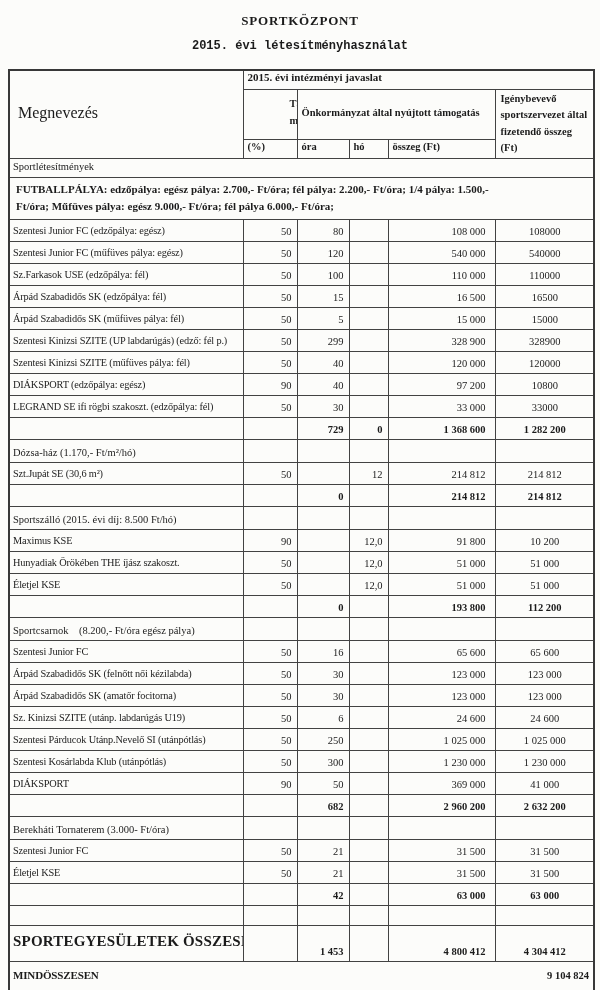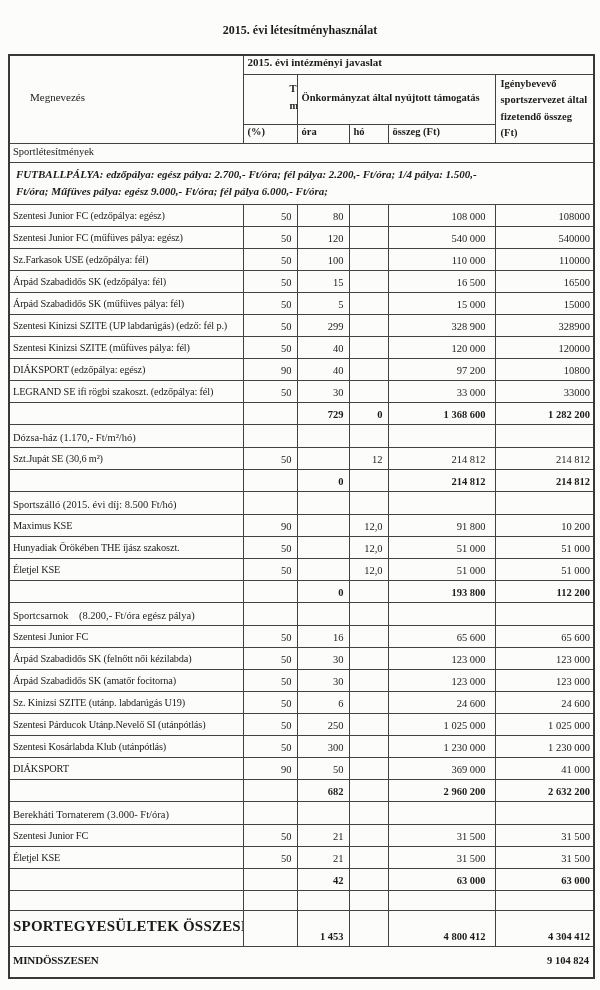--- a/index.html
+++ b/index.html
@@ -5,21 +5,21 @@
   html,body { margin:0; padding:0; }
   body {
     width:600px; height:990px;
     background:#fcfcfa;
     font-family:"Liberation Serif","DejaVu Serif",serif;
     color:#1b1b1b;
     overflow:hidden;
   }
   .doc-header { padding-top:13px; text-align:center; }
   .doc-title { font-weight:bold; font-size:13px; letter-spacing:0.8px; }
-  .doc-subtitle { font-weight:bold; font-size:12px; margin-top:10px; }
+  .doc-subtitle { font-weight:bold; font-size:12px; margin-top:10px;font-family:Liberation Mono, monospace; }
 
   table.usage {
     margin:16px 0 0 8px;
     width:585px;
     border-collapse:collapse;
     table-layout:fixed;
     border:2px solid #383838;
   }
   td {
     border:1px solid #424242;
@@ -27,60 +27,61 @@
     vertical-align:bottom;
     padding:0 4px 3px 4px;
     overflow:hidden;
     white-space:nowrap;
     line-height:1.25;
   }
   
   thead tr.hr-a { height:19px; }
   thead tr.hr-b { height:50px; }
   thead tr.hr-c { height:19px; }
-  .h-megnev { vertical-align:middle; font-size:11px; padding-left:20px; }
+  .h-megnev { vertical-align:middle; font-size:16px; padding-left:8px; }
   .h-javaslat,.h-tam,.h-onk,.h-igeny,.h-sub {
     text-align:left; vertical-align:middle; font-weight:bold; white-space:normal;
   }
   .h-javaslat { font-size:11px; }
   .h-tam { font-size:10.5px; line-height:1.6;padding-left:46px; }
   .h-onk { font-size:10.5px; white-space:nowrap; }
   .h-igeny { font-size:10.5px; line-height:1.55; padding:0 5px; }
   .h-sub { font-size:10.5px; }
 
   
   tr.r-group  { height:19px;margin-top:20px; }
-  tr.r-note   { height:42px;font-style:italic; }
+  tr.r-note   { height:42px; }
   tr.r-data   { height:22px; }
   tr.r-section{ height:23px; }
   tr.r-subtotal{ height:22px; }
   tr.r-empty  { height:20px; }
   tr.r-grand  { height:36px; }
   tr.r-total  { height:32px; }
 
   .c-name { text-align:left; font-size:10.3px; letter-spacing:-0.15px; padding-left:3px; }
   .c-group { font-size:10.5px; padding-left:3px; }
   .c-note {
     font-weight:bold; font-size:11px; line-height:1.6;
     white-space:pre-line; vertical-align:middle; padding:3px 6px;
   }
   .c-section { font-weight:normal; font-size:10.5px; letter-spacing:0; }
   .c-pct,.c-ora,.c-ho,.c-osszeg,.c-fiz { text-align:right; }
   .c-pct,.c-ora,.c-ho { padding-right:5px; }
   .c-osszeg { padding-right:9px; }
-  .c-fiz { padding-right:3px; }
+  .c-fiz { padding-right:3px;text-align:center; }
   tr.r-subtotal td, tr.r-grand td, tr.r-total td { font-weight:bold; }
   tr.r-grand .c-name { vertical-align:middle; font-size:15px; letter-spacing:0.2px; }
   tr.r-total .c-name { vertical-align:middle; font-size:11px; border-right:none; }
   .c-totval { border-left:none; text-align:right; vertical-align:middle; font-size:10.5px; }
 </style>
 </head>
 <body>
 
 <div class="doc-header">
+  <div class="doc-title">SPORTKÖZPONT</div>
   <div class="doc-subtitle">2015. évi létesítményhasználat</div>
 </div>
 
 <table class="usage">
   <colgroup>
     <col style="width:234px">
       <col style="width:54px">
       <col style="width:52px">
     <col style="width:39px">
       <col style="width:107px">

